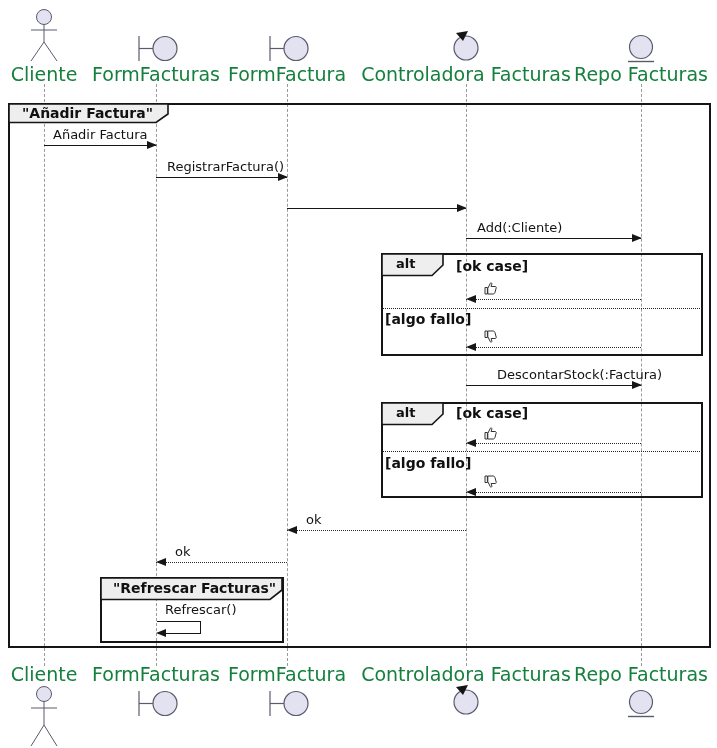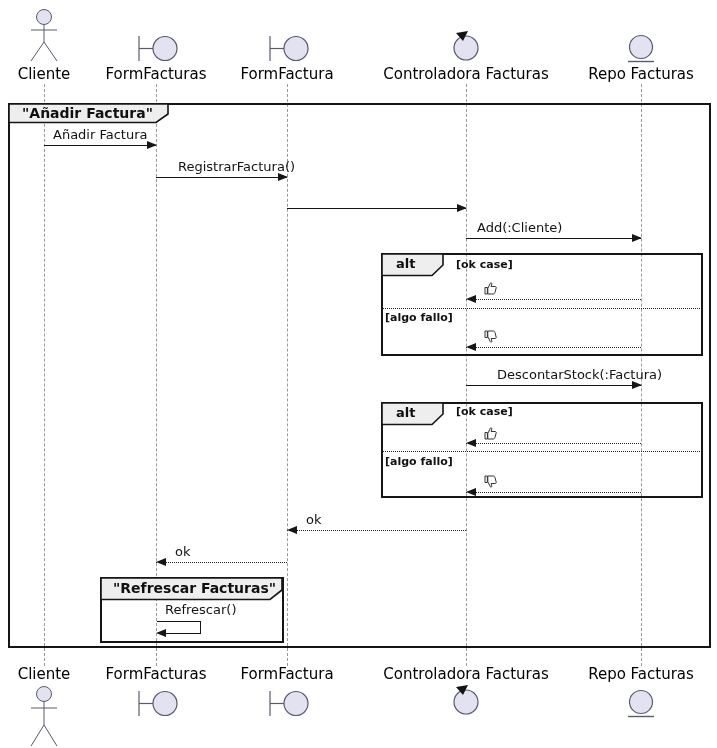--- a/index.html
+++ b/index.html
@@ -5,31 +5,31 @@
   html,body{margin:0;padding:0;background:#fff;}
   .canvas{
     position:relative;width:717px;height:748px;background:#ffffff;
     font-family:"DejaVu Sans","Liberation Sans",sans-serif;color:#131313;
     overflow:hidden;
   }
   .abs{position:absolute;}
   .lifeline{position:absolute;width:0;border-left:1px dashed #9a9a9a;}
   .plabel{
     position:absolute;transform:translateX(-50%);white-space:nowrap;
-    font-size:15px;color:#000000;line-height:16px;
+    font-size:19px;color:#15803d;line-height:16px;
   }
   .msg-label{position:absolute;font-size:13px;white-space:nowrap;line-height:14px;color:#131313;}
   .line-solid{position:absolute;height:0;border-top:1px solid #161616;}
   .line-dashed{position:absolute;height:0;border-top:1px dotted #2a2a2a;}
   .arrow-right{position:absolute;width:0;height:0;border-top:4px solid transparent;border-bottom:4px solid transparent;border-left:10px solid #161616;}
   .arrow-left{position:absolute;width:0;height:0;border-top:4px solid transparent;border-bottom:4px solid transparent;border-right:10px solid #161616;}
   .frame{position:absolute;border:2px solid #151515;background:transparent;box-sizing:border-box;}
   .frame-alt{position:absolute;border:2px solid #151515;background:transparent;box-sizing:border-box;}
   .tab-text{position:absolute;font-weight:bold;font-size:14px;white-space:nowrap;color:#101010;}
-  .guard{position:absolute;font-weight:bold;font-size:11px;white-space:nowrap;color:#101010;}
+  .guard{position:absolute;font-weight:bold;font-size:14px;white-space:nowrap;color:#101010;}
   .divider{position:absolute;height:0;border-top:1.5px dotted #222;}
   .selfline-h{position:absolute;height:0;border-top:1px solid #161616;}
   .selfline-v{position:absolute;width:0;border-left:1px solid #161616;}
   svg{display:block;}
 </style>
 </head>
 <body>
 
 <div class="canvas">
 
@@ -77,21 +77,21 @@
   <div class="frame" style="left:8px;top:103px;width:703px;height:545px;"></div>
   <svg class="abs" style="left:8px;top:103px;" width="162" height="21">
     <polygon points="1,1 160,1 160,11 148,19.5 1,19.5" fill="#EEEEEE" stroke="#151515" stroke-width="1.6"></polygon>
   </svg>
   <div class="tab-text" style="left:22px;top:105px;">"Añadir Factura"</div>
 
   <div class="msg-label" style="left:53px;top:128px;text-align:right;">Añadir Factura</div>
   <div class="line-solid" style="left:44px;top:145px;width:112px;"></div>
   <div class="arrow-right" style="left:147px;top:141px;"></div>
 
-  <div class="msg-label" style="left:178px;top:160px;">RegistrarFactura()</div>
+  <div class="msg-label" style="left:167px;top:160px;">RegistrarFactura()</div>
   <div class="line-solid" style="left:156px;top:177px;width:131px;"></div>
   <div class="arrow-right" style="left:278px;top:173px;"></div>
 
   <div class="line-solid" style="left:287px;top:208px;width:179px;"></div>
   <div class="arrow-right" style="left:457px;top:204px;"></div>
 
   <div class="msg-label" style="left:477px;top:221px;">Add(:Cliente)</div>
   <div class="line-solid" style="left:466px;top:238px;width:175px;"></div>
   <div class="arrow-right" style="left:632px;top:234px;"></div>
 

